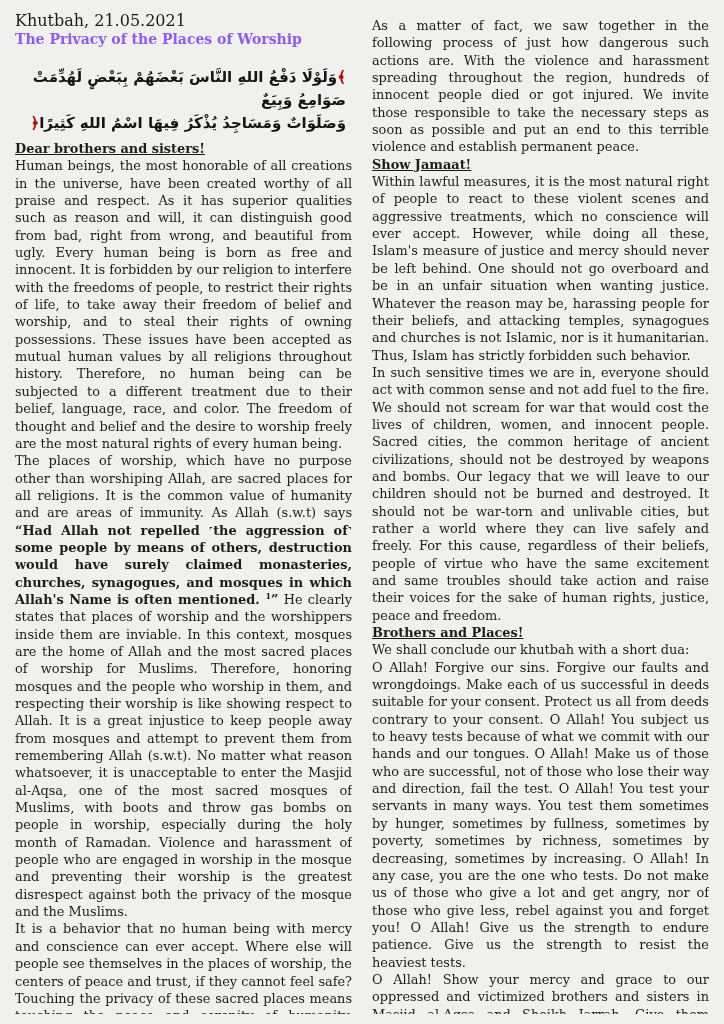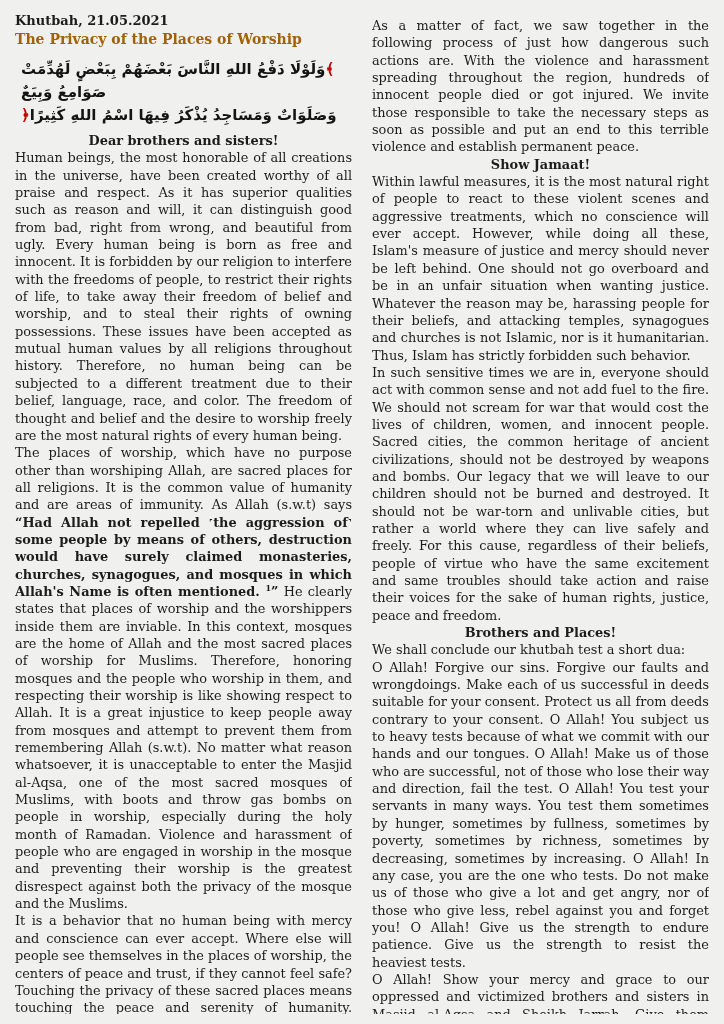--- a/index.html
+++ b/index.html
@@ -18,53 +18,54 @@
     gap: 20px;
     overflow: hidden;
   }
   .col {
     width: 337px;
     display: flex;
     flex-direction: column;
     overflow: hidden;
   }
   .doc-date {
-    font-size: 13px;
-    font-weight: 700;
+    font-size: 16px;
+    font-weight: 400;
     line-height: 18px;
   }
   .doc-title {
     font-size: 14px;
     font-weight: 700;
-    color: #a16207;
+    color: #8b5cf6;
     line-height: 18px;
-    margin-bottom: 8px;
+    margin-bottom: 16px;
   }
   .arabic {
     font-family: "DejaVu Sans", sans-serif;
     font-weight: 700;
     font-size: 15px;
     line-height: 23px;
-    text-align: left;
+    text-align: right;
     color: #141414;
     margin: 2px 6px 5px 6px;
   }
   .orn { color: #c00000; }
   .blocks p.paragraph {
     margin: 0;
     font-size: 12.9px;
     line-height: 17.35px;
     text-align: justify;
   }
   .blocks h3.heading {
     margin: 0;
     font-size: 12.9px;
     line-height: 17.35px;
     font-weight: 700;
-    text-align: center;
+    text-align: left;
+    text-decoration: underline;
   }
   .bold { font-weight: 700; }
   sup { font-size: 0.62em; line-height: 0; }
   .col-right { padding-top: 5px; }
 </style>
 </head>
 <body>
 
 <div class="page">
 
@@ -85,19 +86,19 @@
 
   </div>
 
   <div class="col col-right">
     <div class="blocks" id="right-blocks">
         <p class="paragraph"><span>As a matter of fact, we saw together in the following process of just how dangerous such actions are. With the violence and harassment spreading throughout the region, hundreds of innocent people died or got injured. We invite those responsible to take the necessary steps as soon as possible and put an end to this terrible violence and establish permanent peace.</span></p>
         <h3 class="heading"><span class="bold">Show Jamaat!</span></h3>
         <p class="paragraph"><span>Within lawful measures, it is the most natural right of people to react to these violent scenes and aggressive treatments, which no conscience will ever accept. However, while doing all these, Islam's measure of justice and mercy should never be left behind. One should not go overboard and be in an unfair situation when wanting justice. Whatever the reason may be, harassing people for their beliefs, and attacking temples, synagogues and churches is not Islamic, nor is it humanitarian. Thus, Islam has strictly forbidden such behavior.</span></p>
         <p class="paragraph"><span>In such sensitive times we are in, everyone should act with common sense and not add fuel to the fire. We should not scream for war that would cost the lives of children, women, and innocent people. Sacred cities, the common heritage of ancient civilizations, should not be destroyed by weapons and bombs. Our legacy that we will leave to our children should not be burned and destroyed. It should not be war-torn and unlivable cities, but rather a world where they can live safely and freely. For this cause, regardless of their beliefs, people of virtue who have the same excitement and same troubles should take action and raise their voices for the sake of human rights, justice, peace and freedom.</span></p>
         <h3 class="heading"><span class="bold">Brothers and Places!</span></h3>
-        <p class="paragraph"><span>We shall conclude our khutbah test a short dua:</span></p>
+        <p class="paragraph"><span>We shall conclude our khutbah with a short dua:</span></p>
         <p class="paragraph"><span>O Allah! Forgive our sins. Forgive our faults and wrongdoings. Make each of us successful in deeds suitable for your consent. Protect us all from deeds contrary to your consent. O Allah! You subject us to heavy tests because of what we commit with our hands and our tongues. O Allah! Make us of those who are successful, not of those who lose their way and direction, fail the test. O Allah! You test your servants in many ways. You test them sometimes by hunger, sometimes by fullness, sometimes by poverty, sometimes by richness, sometimes by decreasing, sometimes by increasing. O Allah! In any case, you are the one who tests. Do not make us of those who give a lot and get angry, nor of those who give less, rebel against you and forget you! O Allah! Give us the strength to endure patience. Give us the strength to resist the heaviest tests.</span></p>
         <p class="paragraph"><span>O Allah! Show your mercy and grace to our oppressed and victimized brothers and sisters in Masjid al-Aqsa and Sheikh Jarrah. Give them strength and patience.</span></p>
       </div>
   </div>
 
 </div>
 
 </body></html>

